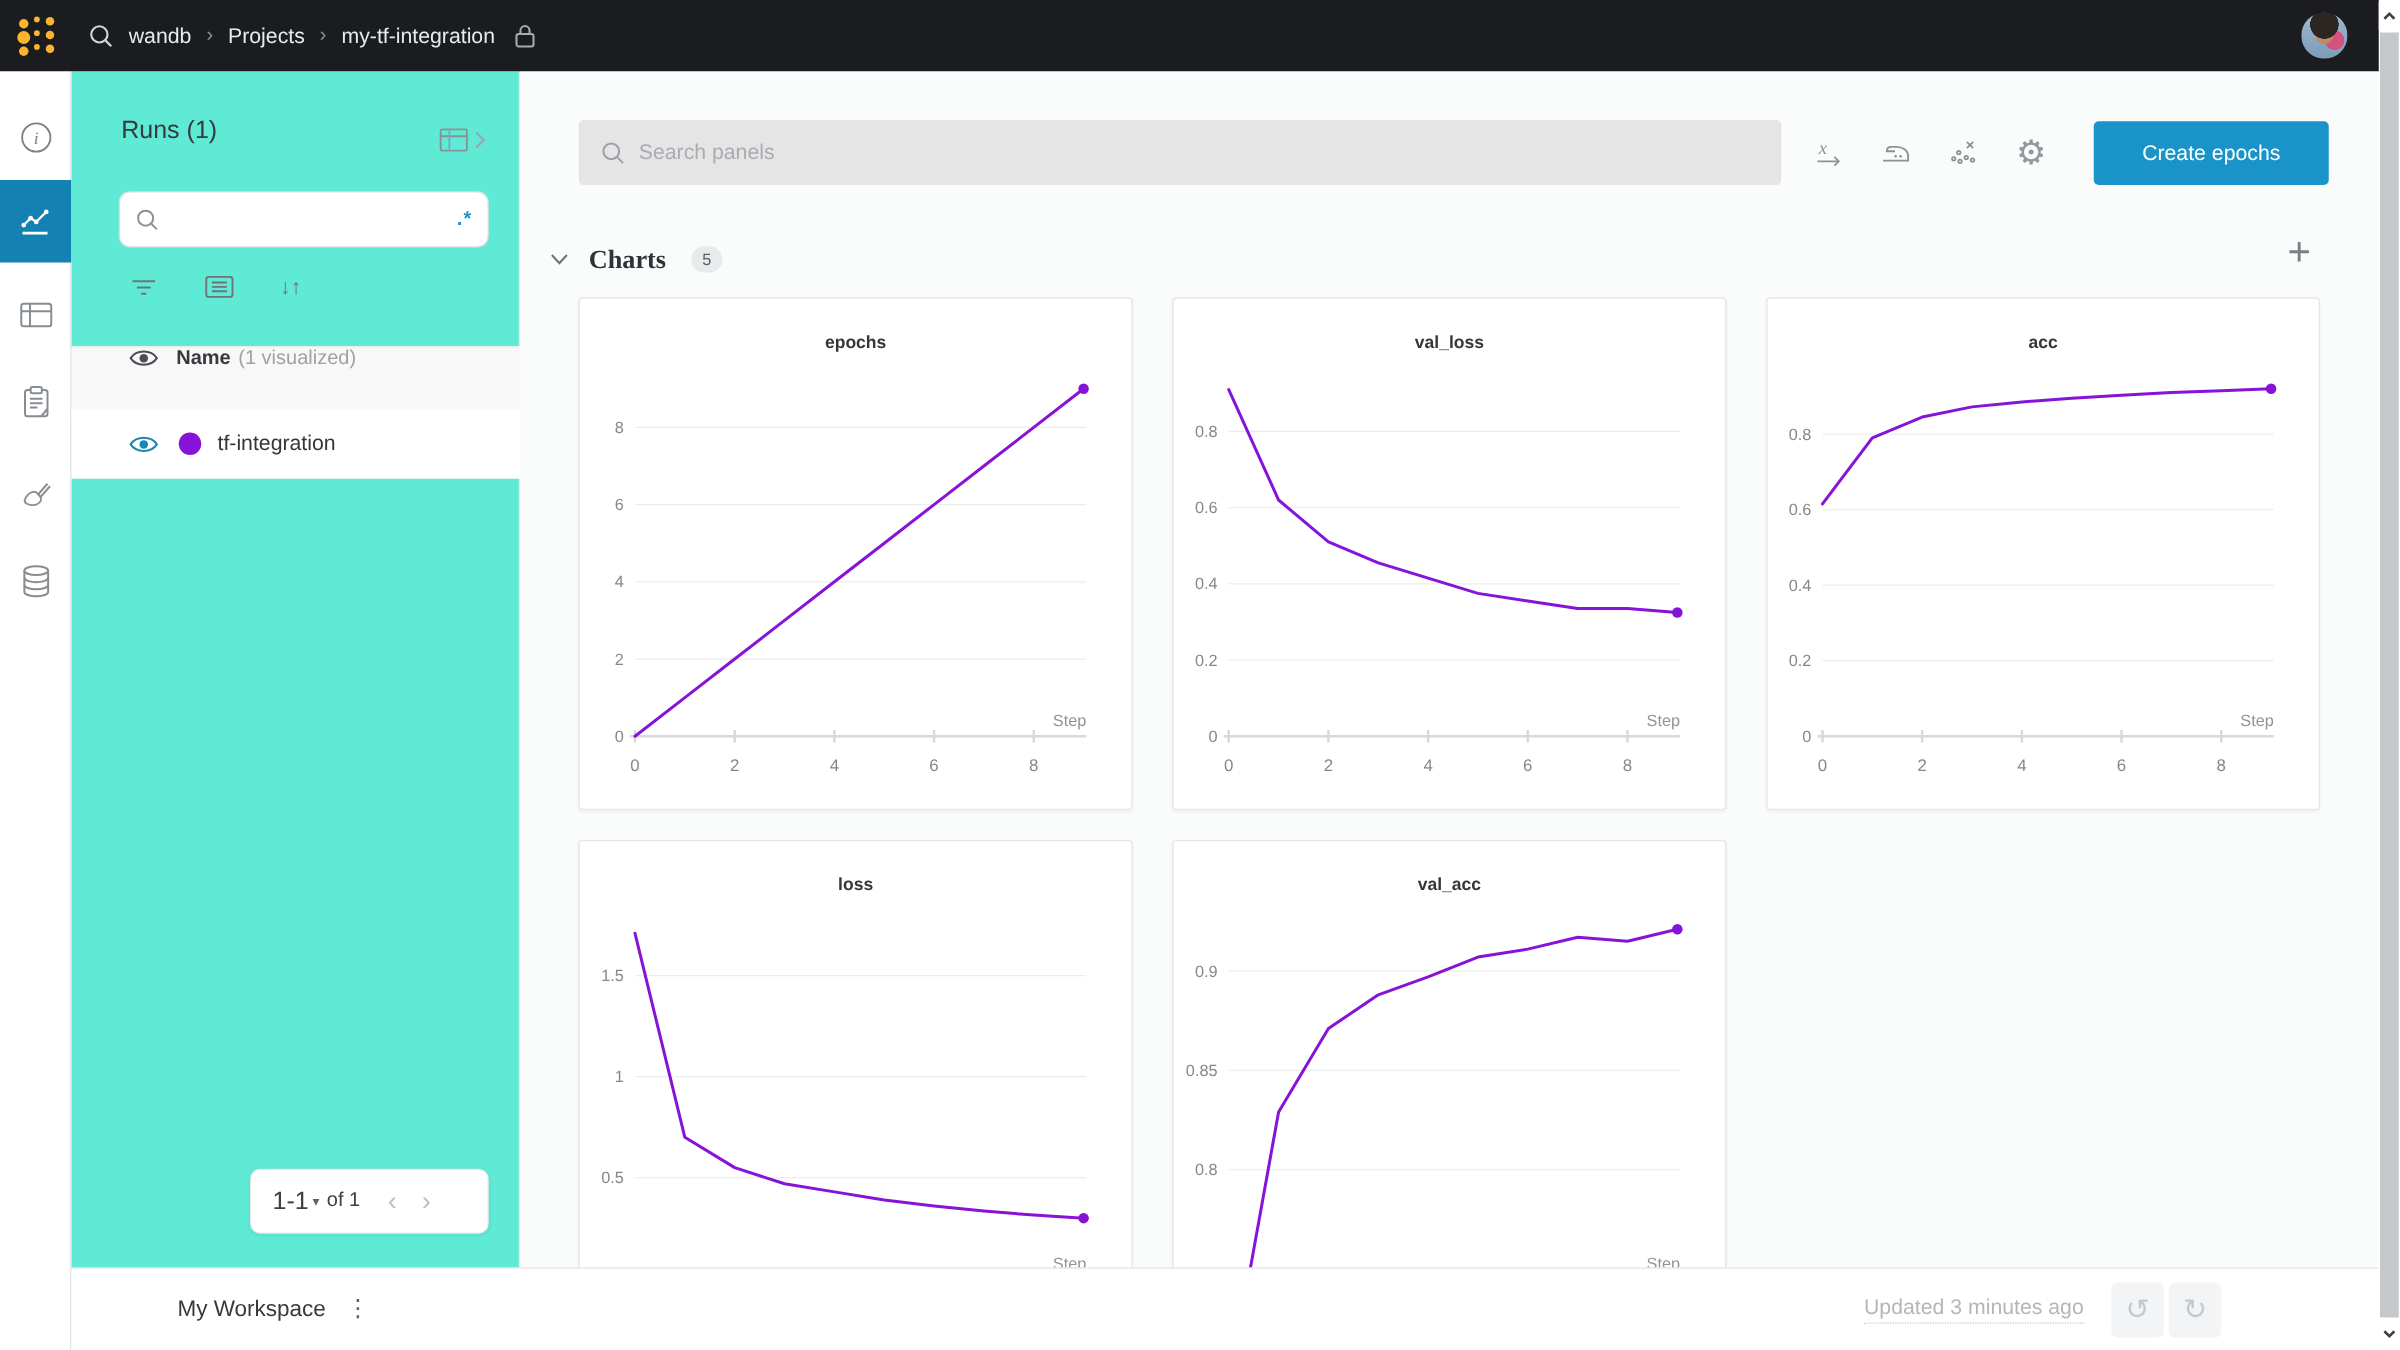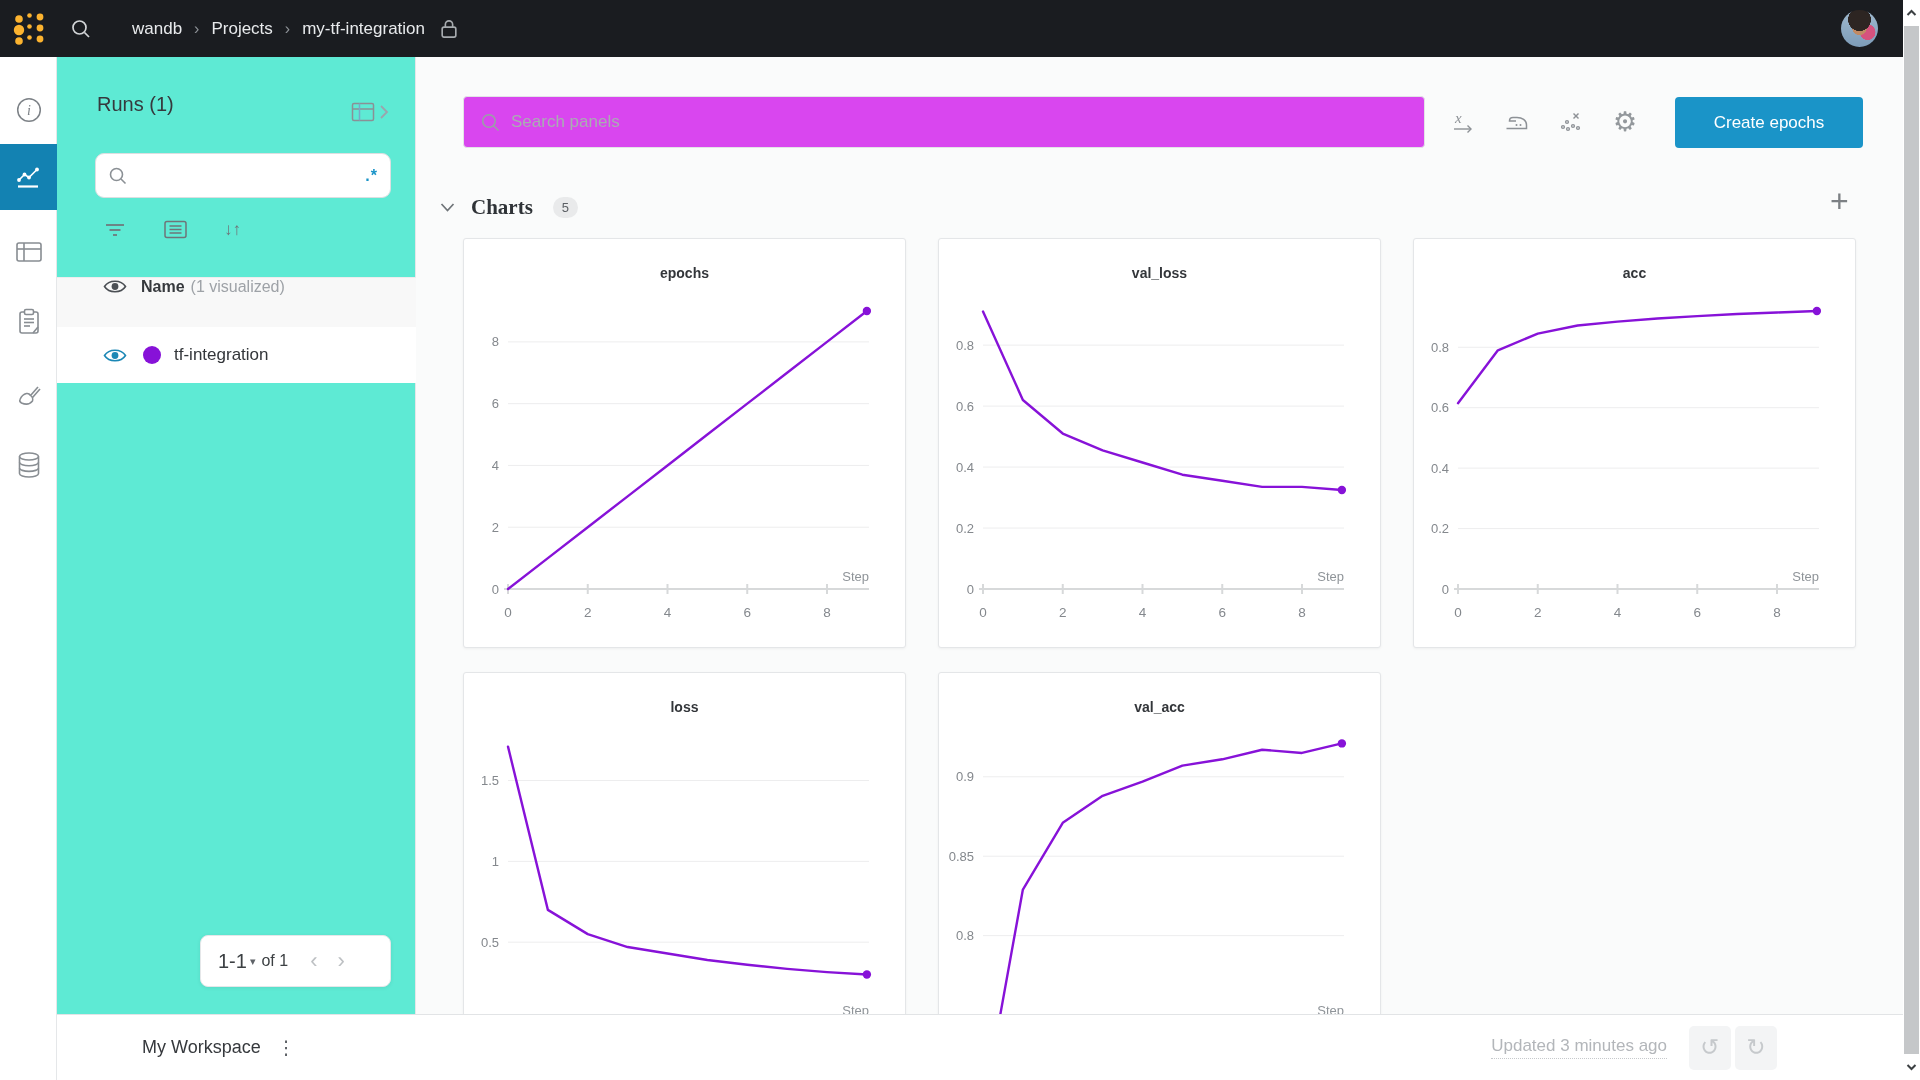--- a/index.html
+++ b/index.html
@@ -4,21 +4,21 @@
 <style>
   * { margin:0; padding:0; box-sizing:border-box; }
   html,body { width:1920px; height:1080px; overflow:hidden;
     font-family:"Liberation Sans","DejaVu Sans",sans-serif; background:#fff; }
 
   
   .topbar { position:absolute; left:0; top:0; width:1920px; height:57px;
     background:#1a1c20; display:flex; align-items:center; z-index:30; }
   .logo { width:36px; height:36px; margin-left:12px; cursor:pointer; }
   .top-search { margin-left:22px; cursor:pointer; display:flex; align-items:center; }
-  .crumbs { margin-left:40px; display:flex; align-items:center; gap:12px;
+  .crumbs { margin-left:11px; display:flex; align-items:center; gap:12px;
     color:#e8eaec; font-size:17px; }
   .crumbs .sep { color:#8d9196; font-size:16px; }
   .crumb { cursor:pointer; }
   .lock { margin-left:2px; }
   .avatar { position:absolute; right:42px; top:10px; width:37px; height:37px;
     border-radius:50%; cursor:pointer;
     background:
       radial-gradient(circle at 50% 26%, #2d2522 0 34%, rgba(0,0,0,0) 35%),
       radial-gradient(circle at 50% 48%, #c08a64 0 27%, rgba(0,0,0,0) 28%),
       radial-gradient(circle at 72% 60%, #d6527e 0 22%, rgba(0,0,0,0) 23%),
@@ -64,21 +64,21 @@
   .pager-range { margin-left:17px; font-size:20px; color:#3c4043; cursor:pointer; }
   .pager-caret { font-size:11px; color:#5f6368; margin-left:3px; cursor:pointer; }
   .pager-of { margin-left:6px; font-size:16px; color:#3c4043; }
   .pager-nav { font-size:22px; color:#bdc0c3; cursor:pointer; line-height:1; }
   .pager-prev { margin-left:22px; } .pager-next { margin-left:20px; }
 
   
   .content { position:absolute; left:416px; top:57px; width:1487px; height:1023px;
     background:#fafbfb; overflow:hidden; z-index:5; }
   .panel-search { position:absolute; left:47px; top:39px; width:962px; height:52px;
-    background:#d946ef; border:1px solid #e2e4e6; border-radius:4px;
+    background:#e5e5e5; border:1px solid #e2e4e6; border-radius:4px;
     display:flex; align-items:center; padding:0 16px; }
   .panel-search input { border:none; outline:none; flex:1; margin-left:10px;
     font-size:17px; font-family:inherit; color:#36393d; background:transparent; }
   .panel-search input::placeholder { color:#a9adb2; }
   .tool-icons { position:absolute; left:1029px; top:47px; display:flex; gap:18px; }
   .tool-btn { width:36px; height:36px; display:flex; align-items:center;
     justify-content:center; cursor:pointer; }
   .gear-glyph { font-size:27px; color:#93989c; line-height:1; }
   .create-report { position:absolute; left:1259px; top:40px; width:188px; height:51px;
     background:#1a94c8; color:#fff; border:none; border-radius:4px; font-size:17px;

